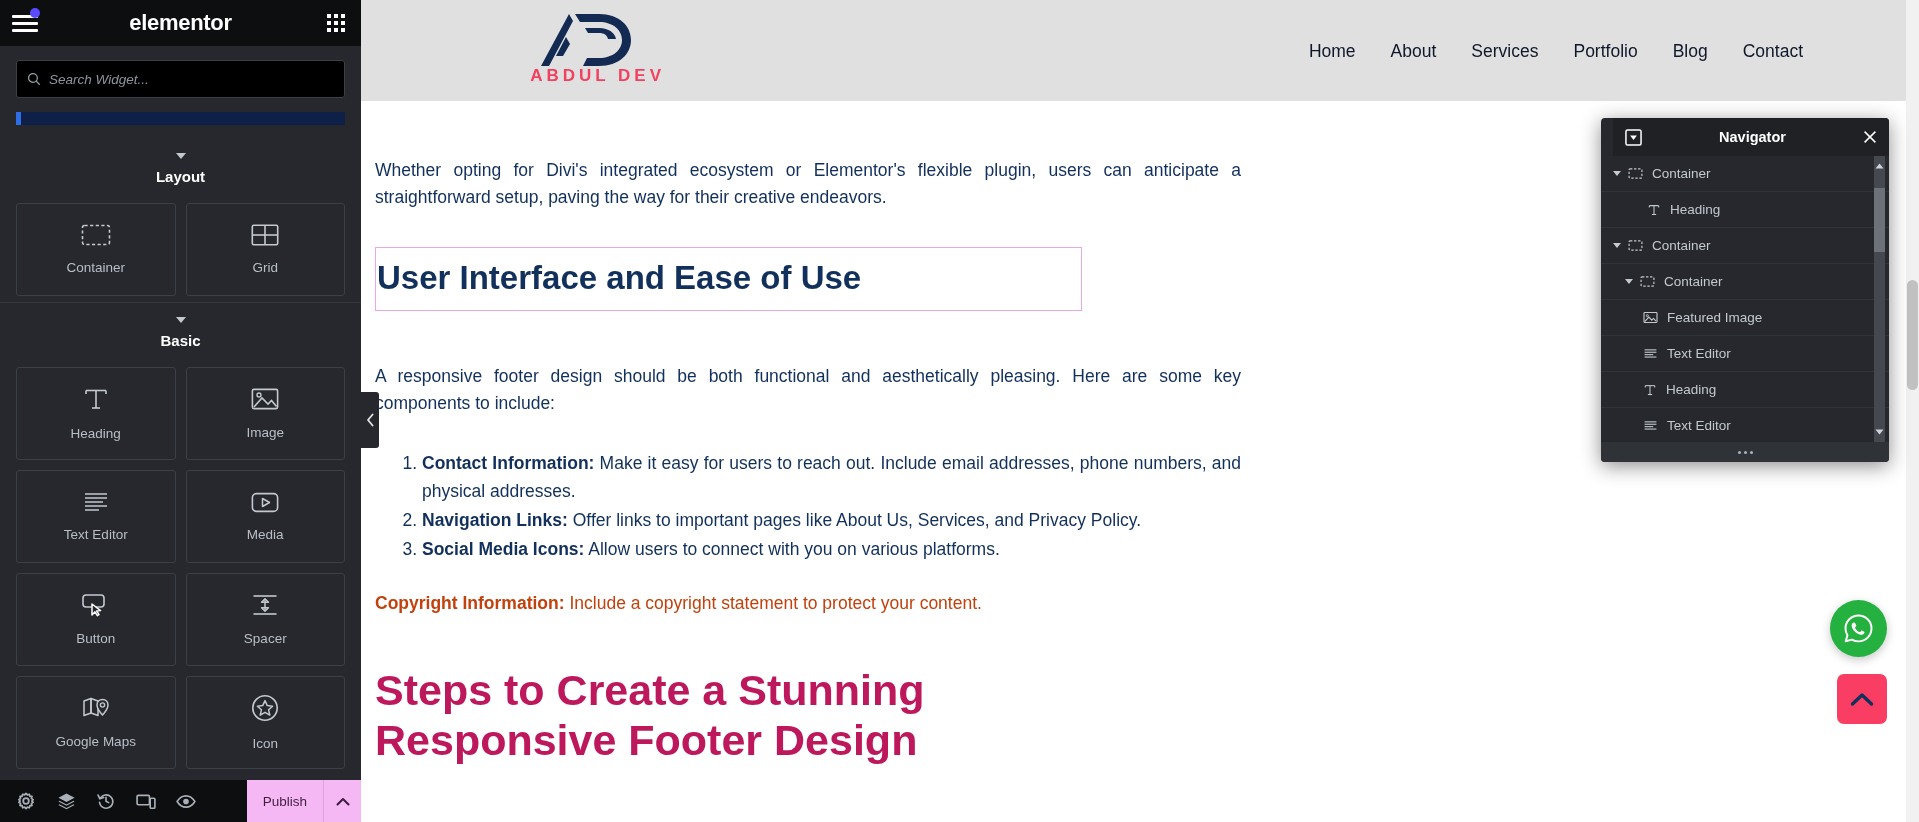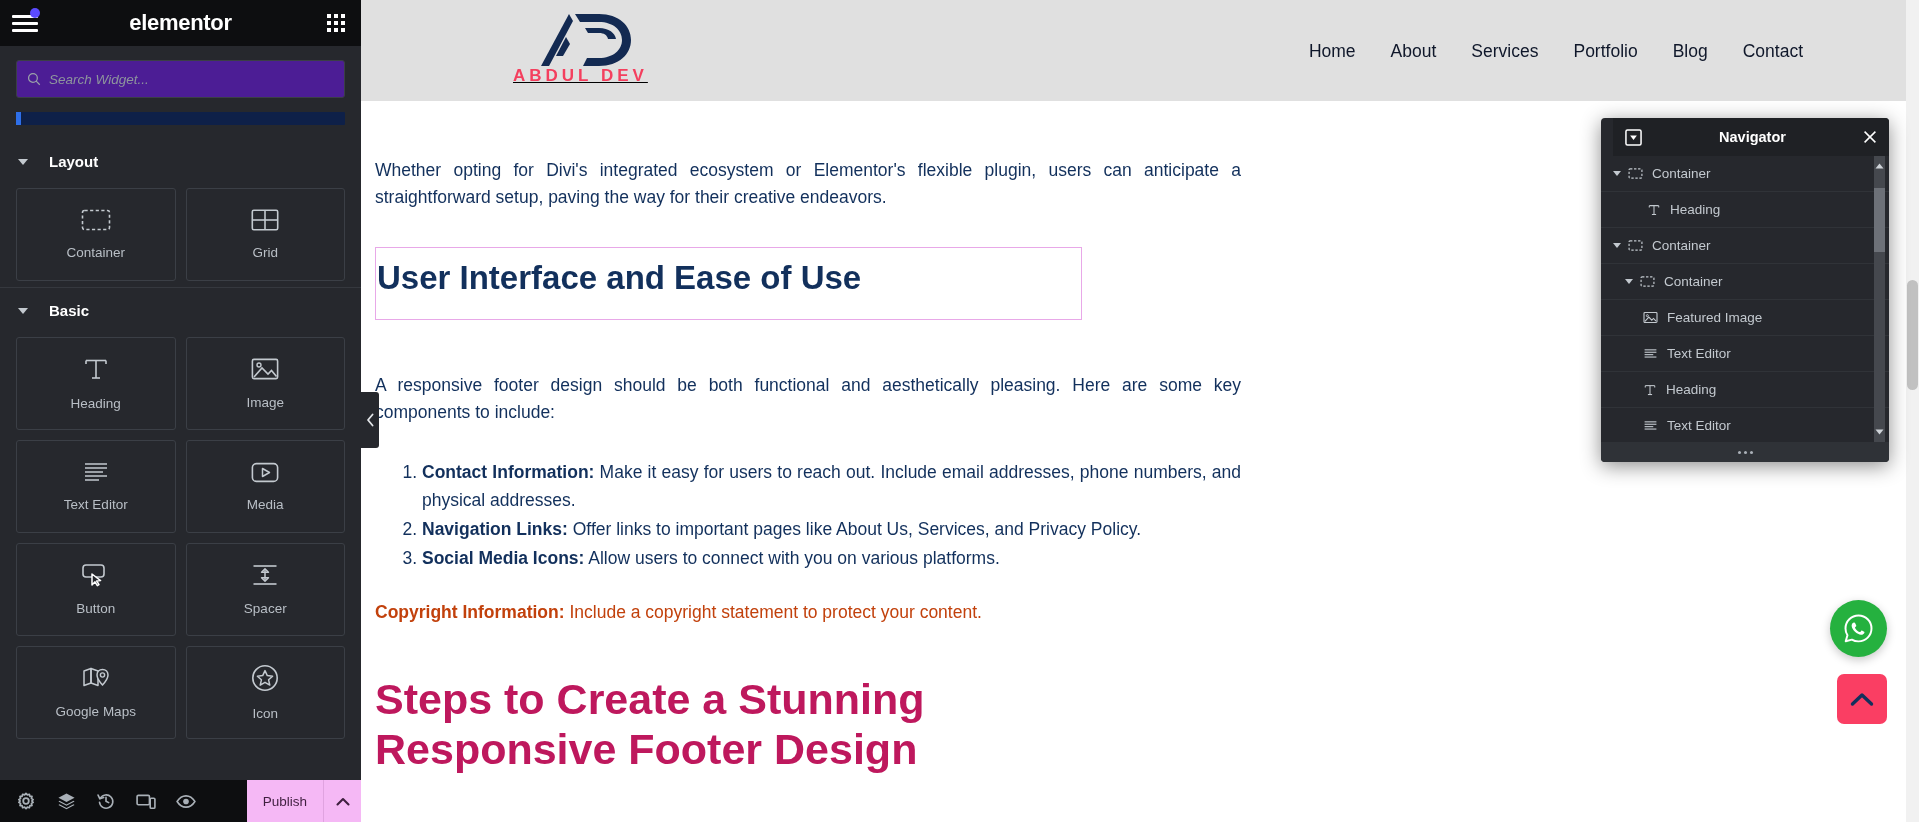--- a/index.html
+++ b/index.html
@@ -47,21 +47,21 @@
     transform: translateY(-50%);
     display: grid; grid-template-columns: repeat(3, 4px);
     grid-template-rows: repeat(3, 4px); gap: 3px;
     cursor: pointer;
   }
   .apps-grid span { width: 4px; height: 4px; background: #ffffff; }
 
   .search-wrap { padding: 14px 16px 0 16px; }
   .search-box {
     height: 38px; border: 1px solid #3b3f46;
-    border-radius: 3px; background: #4c1d95;
+    border-radius: 3px; background: #000000;
     display: flex; align-items: center; padding: 0 10px; gap: 8px;
   }
   .search-box svg { flex: 0 0 auto; }
   .search-input {
     flex: 1; background: transparent; border: 0; outline: none;
     color: #a4afb7; font-size: 13.5px;
     font-family: "Liberation Sans", sans-serif; font-style: italic;
   }
   .search-input::placeholder { color: #8e959d; font-style: italic; }
 
@@ -70,24 +70,25 @@
     background: #0e2048; position: relative; border-radius: 1px;
   }
   .progress-fill {
     position: absolute; left: 0; top: 0; bottom: 0;
     width: 5px; background: #2e6fe8;
   }
 
   .panel-scroll { flex: 1; overflow: hidden; padding-top: 14px; }
   .cat { padding: 0; }
   .cat-head {
-    display: flex; align-items: center; gap: 21px;
+    display: flex; align-items: center; gap: 9px;
     padding: 14px 18px 12px 18px;
     color: #ffffff; font-size: 15px; font-weight: 700;
     cursor: pointer;
+    flex-direction: column;
   }
   .caret-d { width: 0; height: 0; border-left: 5px solid transparent;
     border-right: 5px solid transparent; border-top: 6px solid #c3c9cf; }
   .cat-sep { height: 1px; background: #35383e; margin: 6px 0 0 0; }
 
   .widgets { display: grid; grid-template-columns: 1fr 1fr; gap: 10px; padding: 6px 16px 0 16px; }
   .widget {
     height: 93px; border: 1px solid #3b3f46; border-radius: 3px;
     background: #26282d; display: flex; flex-direction: column;
     align-items: center; justify-content: center; gap: 14px;
@@ -127,21 +128,21 @@
   .canvas {
     position: absolute; left: 361px; top: 0;
     width: 1558px; height: 822px; background: #ffffff;
     overflow: hidden;
   }
   .site-header {
     height: 101px; background: #e0e0e0;
     display: flex; align-items: center;
     padding: 0 0 0 0; position: relative;
   }
-  .logo { position: absolute; left: 152px; top: 8px; width: 152px; text-align: left; text-decoration: underline; }
+  .logo { position: absolute; left: 152px; top: 8px; width: 152px; text-align: right; }
   .logo-mark { display: block; margin: 0 auto; }
   .logo-text {
     display: block; color: #f43f5e; font-size: 17px; font-weight: 700;
     letter-spacing: 4px; margin-top: -4px;
   }
   .site-nav {
     position: absolute; right: 116px; top: 50%; transform: translateY(-50%);
     display: flex; align-items: center; gap: 35px;
   }
   .site-nav a {
@@ -150,21 +151,21 @@
   }
 
   .article { padding: 40px 0 0 0; }
   .article-inner { width: 866px; margin-left: 14px; padding-left: 0; }
   .para {
     color: #12305c; font-size: 17.5px; line-height: 1.55;
     margin: 16px 0 0 0; text-align: justify;
   }
   .gap-a { height: 36px; }
   .h2-sel {
-    border: 1px solid #e8a8e8; padding: 11px 0 22px 0;
+    border: 1px solid #e8a8e8; padding: 11px 0 13px 0;
     margin: 0; position: relative; width: 707px;
   }
   .h2-sel h2 {
     color: #12305c; font-size: 33px; font-weight: 700; line-height: 1.15;
     margin-left: 1px;
   }
   .gap-b { height: 33px; }
   .olist { margin: 0; padding-left: 47px; }
   .olist li {
     color: #12305c; font-size: 17.5px; line-height: 1.55;

